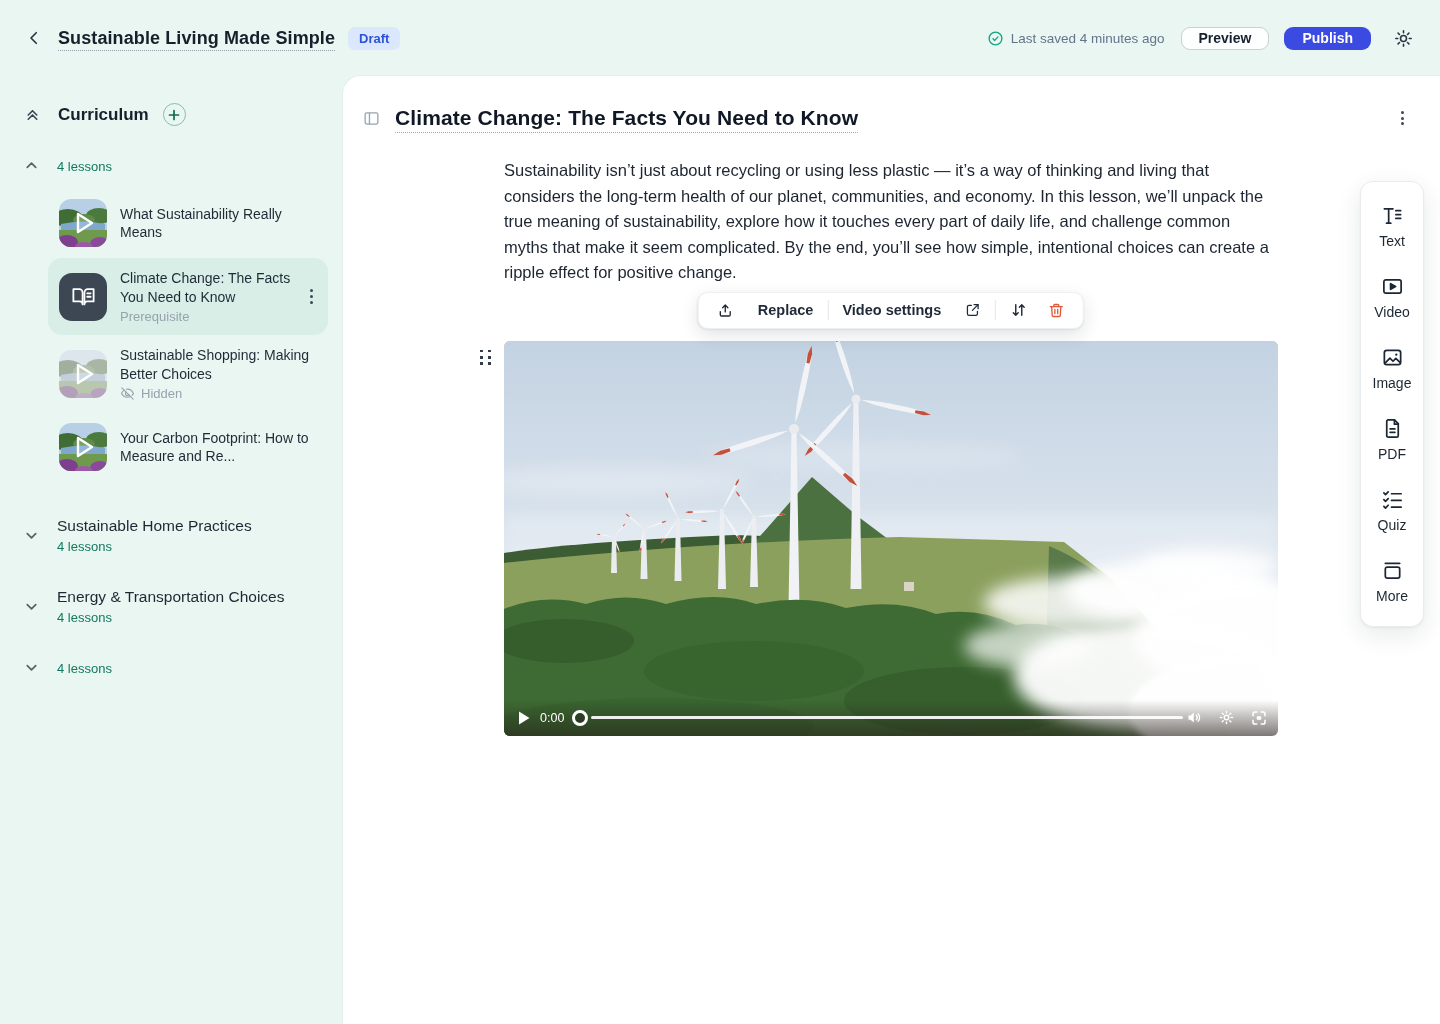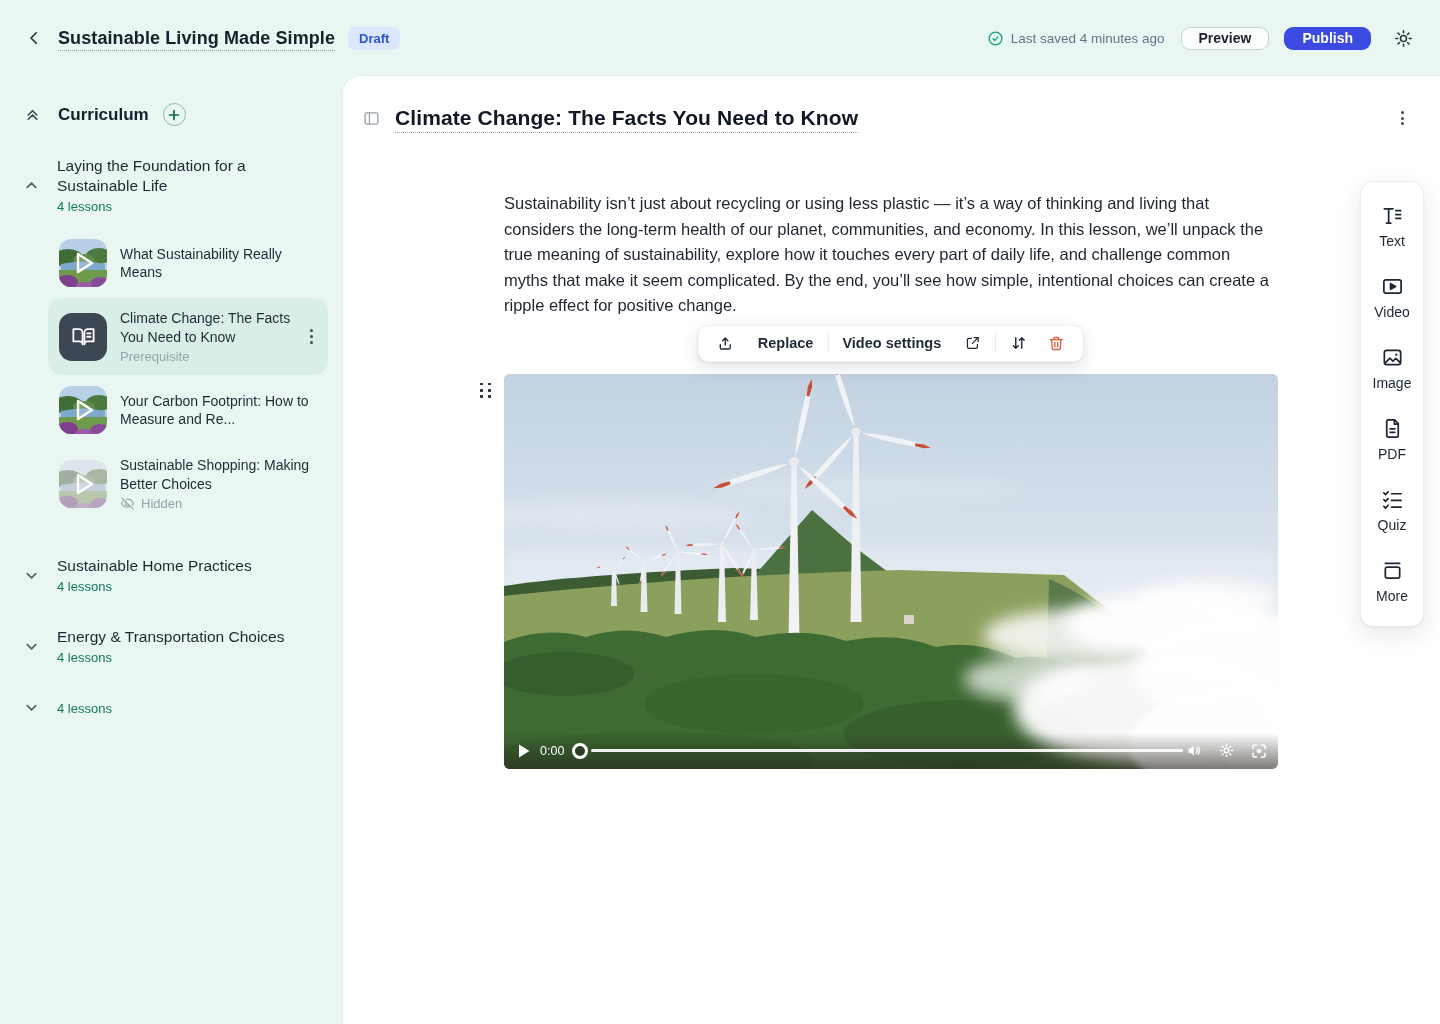--- a/index.html
+++ b/index.html
@@ -50,21 +50,21 @@
   .kebab i { width:3px; height:3px; border-radius:50%; background:#3f4854; }
 
   
   .main-card { position:absolute; left:343px; top:76px; right:0; bottom:0; background:#fff;
     border-top-left-radius:18px; box-shadow:0 0 0 1px rgba(20,50,40,.03); }
   .main-header { display:flex; align-items:center; padding:30px 32px 0 20px; }
   .panel-toggle { display:flex; cursor:pointer; }
   .lesson-heading { margin-left:15px; font-size:21px; font-weight:700; color:#101826; letter-spacing:.1px;
     text-decoration:underline dotted #9aa6b1; text-underline-offset:7px; text-decoration-thickness:1px; cursor:text; }
   .header-kebab { margin-left:auto; }
-  .lesson-body { margin:61px 0 0 161px; width:774px; }
+  .lesson-body { margin:28px 0 0 161px; width:774px; }
   .lesson-paragraph { font-size:16.5px; line-height:25.5px; color:#1d2530; cursor:text; }
 
   .video-block { position:relative; margin-top:55px; }
   .floating-toolbar { position:absolute; top:-49px; left:50%; transform:translateX(-50%); z-index:5;
     background:#fff; border:1px solid #edf0f2; border-radius:10px; height:37px;
     box-shadow:0 1px 2px rgba(16,24,40,.07), 0 6px 18px rgba(16,24,40,.12);
     display:flex; align-items:center; padding:0 8px; white-space:nowrap; }
   .tb-btn { display:flex; align-items:center; gap:24px; padding:0 10px; font-size:14.5px; font-weight:600;
     color:#1f2937; cursor:pointer; height:100%; }
   .tb-divider { width:1px; height:20px; background:#e4e8ec; margin:0 4px; }
@@ -165,21 +165,20 @@
   </div>
 
   <div class="section">
     <div class="section-header">
       <span class="section-chevron">
         <svg width="15" height="15" viewBox="0 0 16 16" fill="none" stroke="#55606c" stroke-width="1.8" stroke-linecap="round" stroke-linejoin="round">
             <path d="M3.5 10 8 5.5 12.5 10"></path>
           </svg>
       </span>
       <span class="section-text">
-        <div class="section-title">Laying the Foundation for a Sustainable Life</div>
         <div class="section-count">4 lessons</div>
       </span>
     </div>
     <div class="lessons">
 
       <div class="lesson-row">
         <span class="thumb">
           <svg width="48" height="48" viewBox="0 0 48 48">
               <use href="#thumb-scene"></use>
             </svg>
@@ -199,49 +198,49 @@
         </span>
         <span class="lesson-text">
           <div class="lesson-title">Climate Change: The Facts You Need to Know</div>
           <div class="lesson-meta">Prerequisite</div>
         </span>
         <span class="kebab">
             <i></i>
             <i></i>
             <i></i>
           </span>
-      </div>
-
-      <div class="lesson-row">
-        <span class="thumb">
-          <svg width="48" height="48" viewBox="0 0 48 48">
-              <use href="#thumb-scene"></use>
-            </svg>
-        </span>
-        <span class="lesson-text">
-          <div class="lesson-title">Your Carbon Footprint: How to Measure and Re...</div>
-        </span>
       </div>
 
       <div class="lesson-row">
         <span class="thumb dimmed">
           <svg width="48" height="48" viewBox="0 0 48 48">
               <use href="#thumb-scene"></use>
             </svg>
         </span>
         <span class="lesson-text">
           <div class="lesson-title">Sustainable Shopping: Making Better Choices</div>
           <div class="lesson-meta">
             <svg width="15" height="15" viewBox="0 0 24 24" fill="none" stroke="#98a2ae" stroke-width="1.8" stroke-linecap="round" stroke-linejoin="round">
               <path d="M9.9 9.9a3 3 0 1 0 4.2 4.2"></path>
               <path d="M6.6 6.6C4 8.2 2.5 12 2.5 12s2.9 6 9.5 6c1.8 0 3.3-.4 4.6-1.1M10.2 5.2c.6-.1 1.2-.2 1.8-.2 6.6 0 9.5 7 9.5 7s-.7 1.5-2.1 3"></path>
               <path d="M3 3l18 18"></path>
             </svg>
             <span>Hidden</span>
           </div>
+        </span>
+      </div>
+
+      <div class="lesson-row">
+        <span class="thumb">
+          <svg width="48" height="48" viewBox="0 0 48 48">
+              <use href="#thumb-scene"></use>
+            </svg>
+        </span>
+        <span class="lesson-text">
+          <div class="lesson-title">Your Carbon Footprint: How to Measure and Re...</div>
         </span>
       </div>
 
     </div>
   </div>
 
   <div class="section" style="margin-top:34px">
     <div class="section-header">
       <span class="section-chevron">
         <svg width="15" height="15" viewBox="0 0 16 16" fill="none" stroke="#55606c" stroke-width="1.8" stroke-linecap="round" stroke-linejoin="round">

